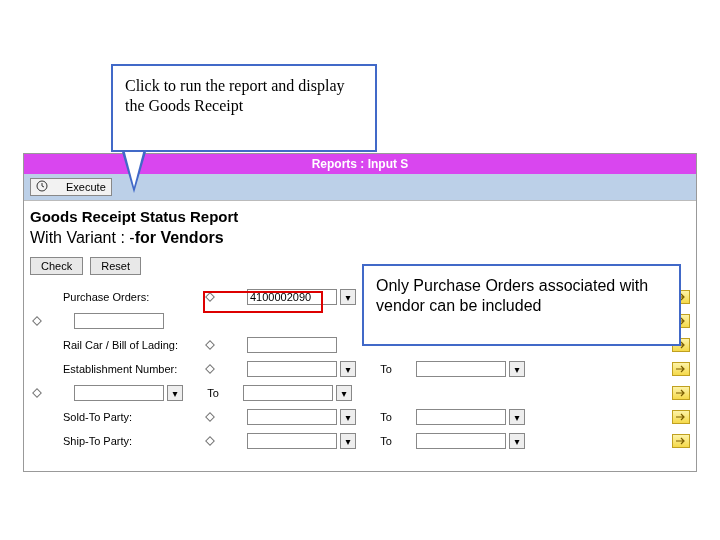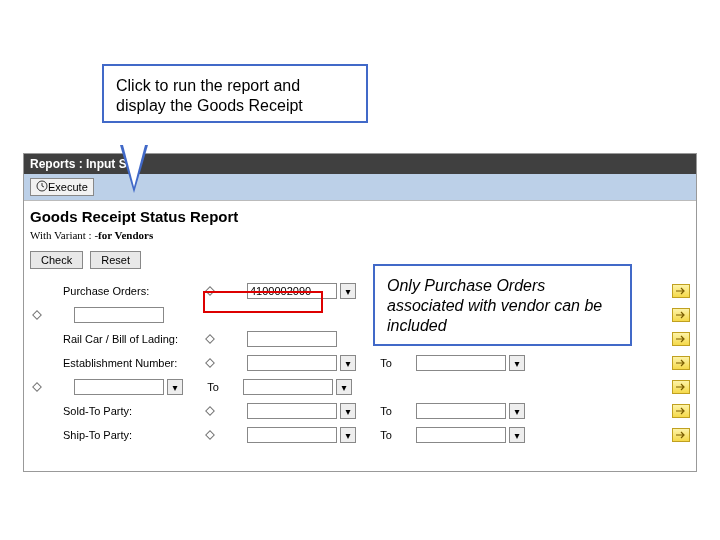--- a/index.html
+++ b/index.html
@@ -18,51 +18,51 @@
   .panel {
     position: absolute;
     left: 23px;
     top: 153px;
     width: 674px;
     height: 319px;
     border: 1px solid #999;
     background: #fff;
   }
   .header-bar {
-    background: #404040;
+    background: #d946ef;
     color: #fff;
     font-weight: bold;
     padding: 3px 6px;
     font-size: 12px;
+    text-align: center;
   }
   .exec-bar {
     background: #bcd0e8;
     padding: 4px 6px;
     border-bottom: 1px solid #bbb;
   }
   .exec-btn {
     display: inline-flex;
     align-items: center;
-    gap: 0;
+    gap: 18px;
     background: #f2f2f2;
     border: 1px solid #888;
     padding: 1px 5px;
     font-size: 11px;
     cursor: pointer;
   }
   .exec-btn svg { width: 12px; height: 12px; }
   .report-title {
     font-weight: bold;
     font-size: 15px;
     padding: 7px 6px 2px 6px;
   }
   .variant-line {
     padding: 2px 6px 6px 6px;
-    font-size: 11px;
-    font-family: Liberation Serif, serif;
+    font-size: 16px;
   }
   .variant-line .v1 { font-weight: normal; }
   .variant-line .v2 { font-weight: bold; }
   .btn-row {
     padding: 4px 6px;
   }
   .gray-btn {
     background: #e8e8e8;
     border: 1px solid #888;
     padding: 2px 10px;
@@ -132,22 +132,22 @@
   }
   .callout {
     position: absolute;
     background: #fff;
     border: 2px solid #4169c8;
     padding: 10px 12px;
     font-size: 16px;
     line-height: 1.25;
     color: #000;
   }
-  .callout.co1 { left: 102px; top: 64px; width: 266px; height: 59px; }
-  .callout.co2 { left: 373px; top: 264px; width: 259px; height: 82px; font-style: italic; }
+  .callout.co1 { left: 111px; top: 64px; width: 266px; height: 88px; font-family: Liberation Serif, serif; }
+  .callout.co2 { left: 362px; top: 264px; width: 319px; height: 82px; }
   .tail {
     position: absolute;
     width: 0; height: 0;
   }
   .tail.t1 {
     left: 120px; top: 145px;
     border-left: 14px solid transparent;
     border-right: 14px solid transparent;
     border-top: 48px solid #4169c8;
   }

